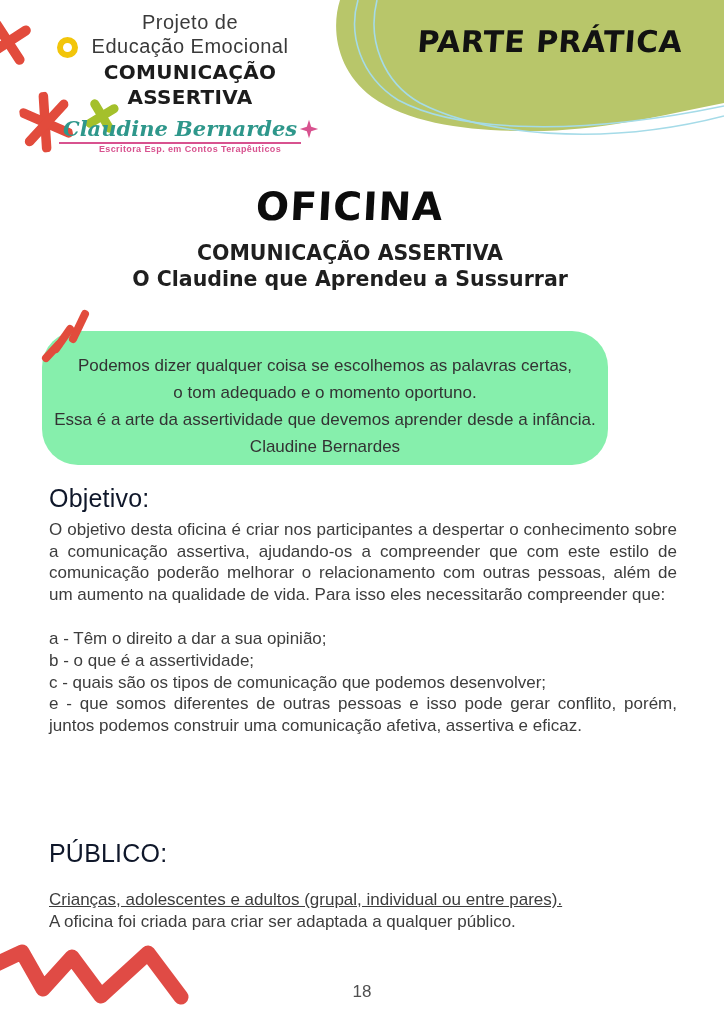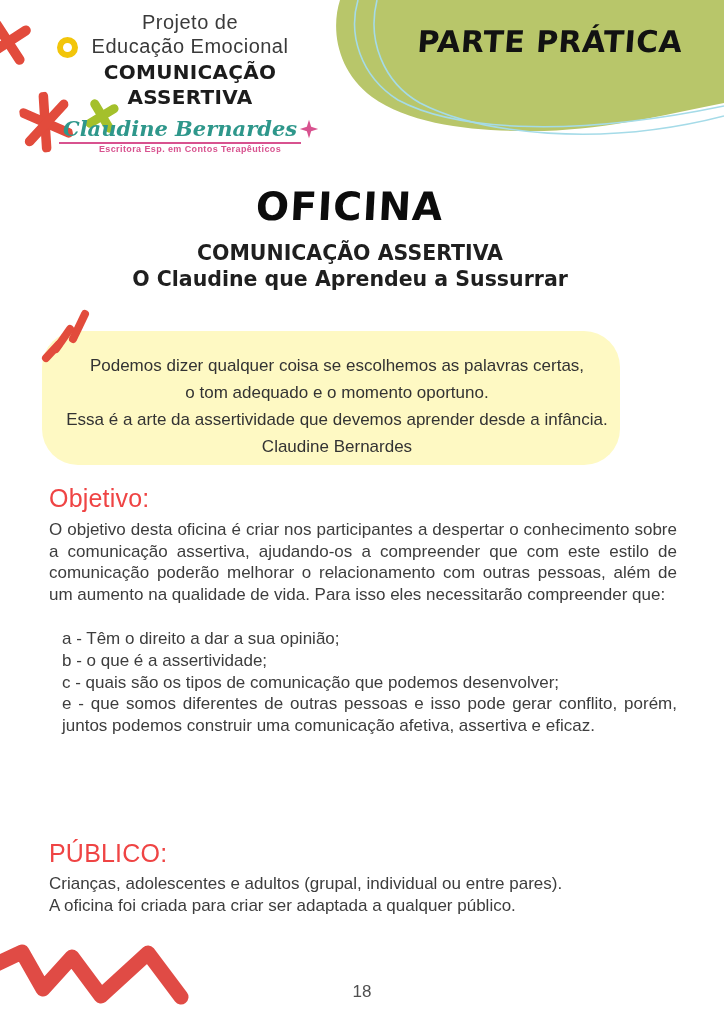--- a/index.html
+++ b/index.html
@@ -34,35 +34,35 @@
   .title-main{
     display:inline-block;font-family:"DejaVu Sans",sans-serif;font-weight:800;
     font-size:39px;line-height:42px;letter-spacing:1px;color:#0c0c0c;transform:skewX(-3deg);
   }
   .title-sub{font-family:"DejaVu Sans",sans-serif;font-weight:800;font-size:20.5px;
     line-height:26px;color:#1f1f1f;}
   .title-sub.first{margin-top:12px;}
   
   .quote-box{
     position:absolute;left:42px;top:331px;width:566px;height:134px;
-    background:#fef9c3;border-radius:36px;padding-left:12px;
+    background:#86efac;border-radius:36px;
   }
   .quote-inner{padding-top:21px;text-align:center;font-size:17px;line-height:27px;
     color:#333;font-weight:500;}
   .emphasis-svg{position:absolute;left:38px;top:306px;width:60px;height:64px;z-index:2;}
   
   .section{position:absolute;left:49px;width:628px;}
   .section.objective{top:484px;}
   .section.audience{top:839px;}
-  .section-heading{font-size:25px;font-weight:500;color:#ef4444;letter-spacing:.2px;line-height:28px;}
+  .section-heading{font-size:25px;font-weight:500;color:#0f172a;letter-spacing:.2px;line-height:28px;}
   .body-par{margin-top:7px;font-size:17px;line-height:21.6px;text-align:justify;color:#3d3d3d;}
-  .item-list{margin-top:23px;margin-left:13px;}
+  .item-list{margin-top:23px;}
   .list-item{font-size:17px;line-height:21.6px;text-align:justify;color:#3d3d3d;}
   .aud-line{font-size:17px;line-height:21.6px;color:#3d3d3d;}
-  .aud-line.first{margin-top:6px;}
+  .aud-line.first{margin-top:22px;text-decoration:underline;}
   
   .zigzag-svg{position:absolute;left:-12px;top:944px;width:210px;height:64px;}
   .page-number{position:absolute;top:982px;left:0;width:724px;text-align:center;
     font-size:17px;color:#4f4f4f;}
 </style>
 </head>
 <body>
 
 <div class="page">
 

